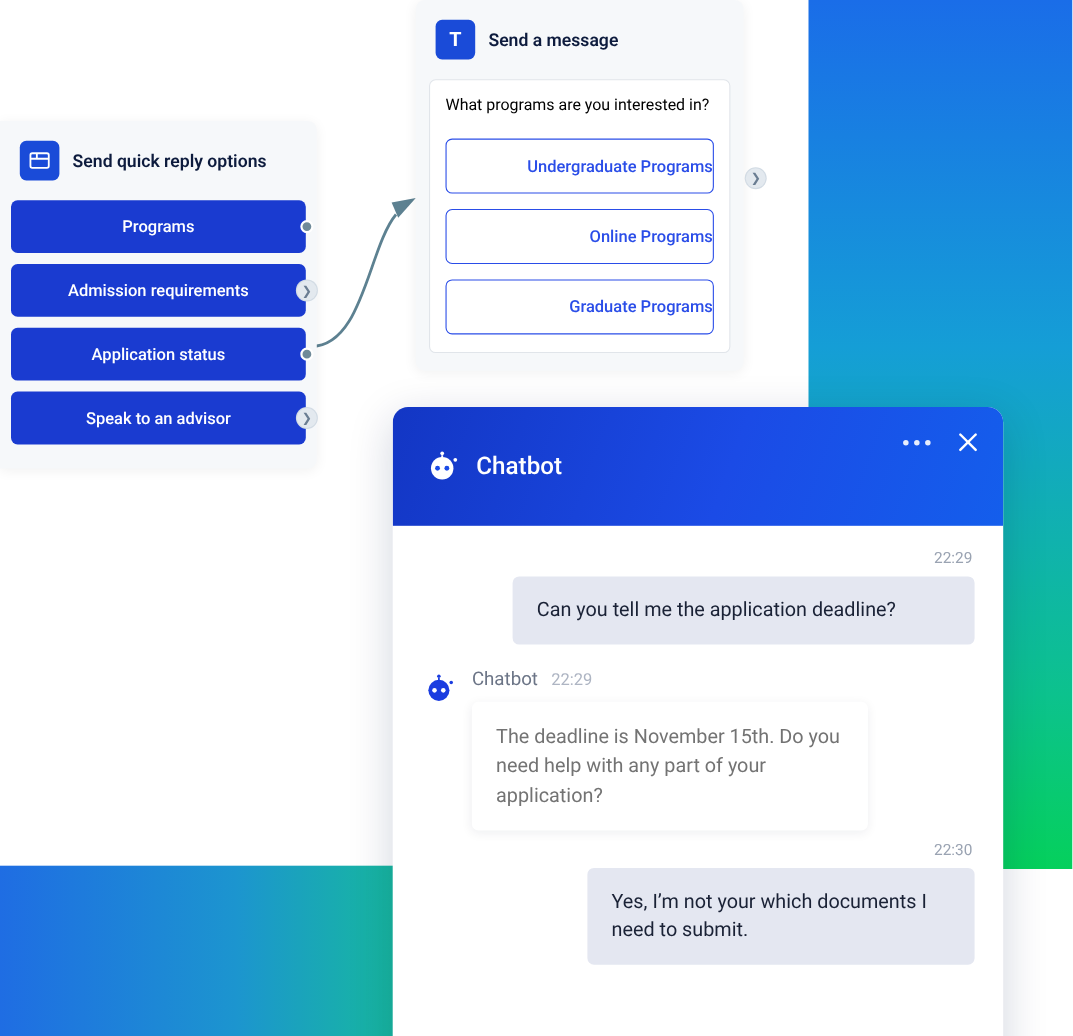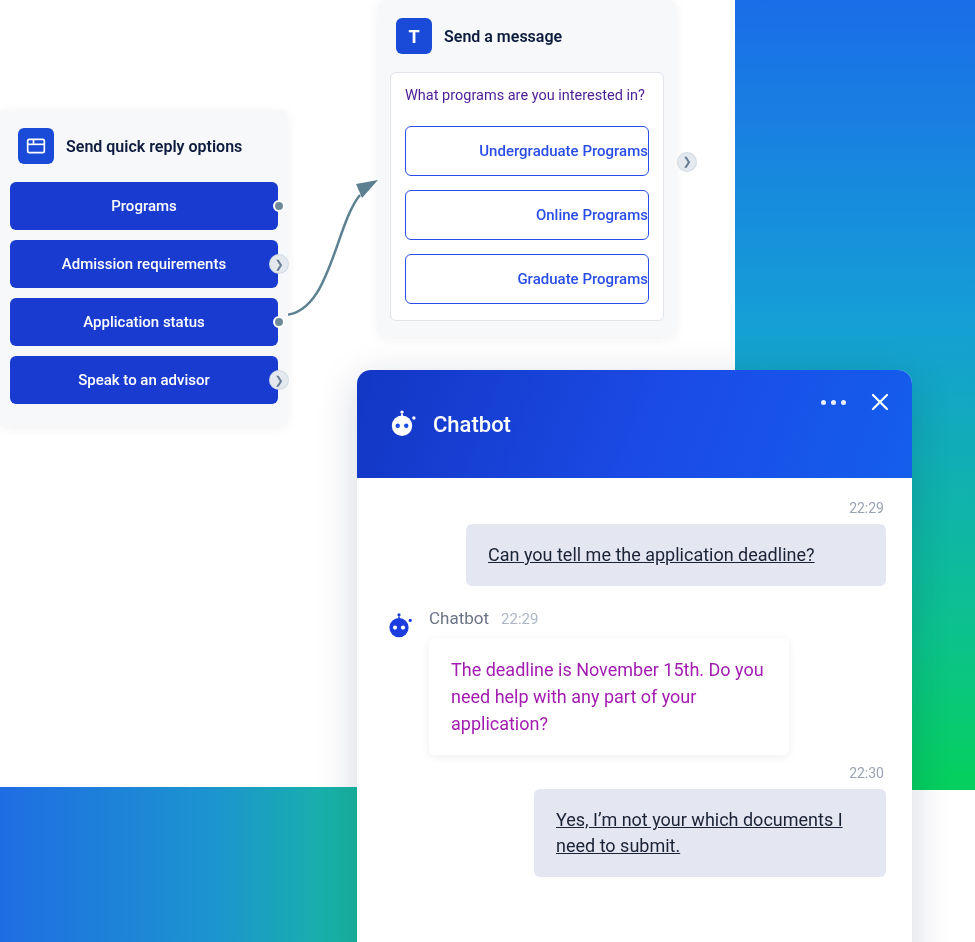--- a/index.html
+++ b/index.html
@@ -62,21 +62,21 @@
     background:#e3e9ef;display:flex;align-items:center;justify-content:center;
     color:#6a7d92;font-size:11px;box-shadow:0 0 0 1px #d2dbe4;
   }
 
   
   #send-message-card{top:0;left:378px;width:298px;padding-bottom:16px;}
   .options-wrap{
     margin:0 12px;background:#fff;border:1px solid #e1e5ea;border-radius:6px;
     padding:14px 14px 16px 14px;
   }
-  .options-title{font-size:14.5px;color:#4c1d95;margin-bottom:22px;}
+  .options-title{font-size:14.5px;color:#000000;margin-bottom:22px;}
   .outline-option{
     border:1.5px solid #2a4de8;color:#2a4de8;background:#fff;
     border-radius:6px;height:50px;display:flex;align-items:center;justify-content:flex-end;
     font-size:15px;font-weight:500;margin-bottom:14px;
   }
   .outline-option:last-child{margin-bottom:0;}
   #send-message-card .side-chevron{right:-20px;top:48%;}
 
   
   svg.connector{position:absolute;top:0;left:0;width:975px;height:942px;z-index:1;pointer-events:none;}
@@ -94,29 +94,29 @@
   .chat-header-title{font-size:22px;font-weight:500;margin-left:14px;}
   .header-actions{position:absolute;right:22px;top:22px;display:flex;gap:24px;align-items:center;color:#fff;}
   .dots{display:flex;gap:5px;}
   .dots span{width:5px;height:5px;border-radius:50%;background:#fff;opacity:.9;}
   .close-x svg{display:block;}
 
   .chat-body{padding:18px 26px 0 26px;height:calc(100% - 108px);overflow:hidden;}
   .time-label{font-size:14px;color:#9aa3b2;text-align:right;margin:4px 2px 8px 0;}
   .bubble-user{
     margin-left:auto;max-width:420px;background:#e4e7f1;color:#1a2236;
-    border-radius:6px;padding:18px 22px;font-size:18px;line-height:1.45;margin-bottom:22px;text-decoration:underline;
+    border-radius:6px;padding:18px 22px;font-size:18px;line-height:1.45;margin-bottom:22px;
   }
   .bot-row{display:flex;gap:14px;margin-bottom:10px;}
   .bot-avatar{width:32px;height:32px;flex:none;margin-top:2px;}
   .bot-meta{display:flex;gap:12px;align-items:baseline;margin-bottom:10px;}
   .bot-name{font-size:17px;color:#6b7486;}
   .bot-time{font-size:15px;color:#aeb5c3;}
   .bubble-bot{
-    background:#fff;border-radius:6px;padding:18px 22px;font-size:18px;color:#a21caf;
+    background:#fff;border-radius:6px;padding:18px 22px;font-size:18px;color:#737373;
     max-width:360px;line-height:1.5;box-shadow:0 2px 10px rgba(20,30,60,.07);
   }
 
   
   .bot-icon svg{display:block;}
 </style>
 </head>
 <body>
 
 <div class="bg-gradient"></div>

